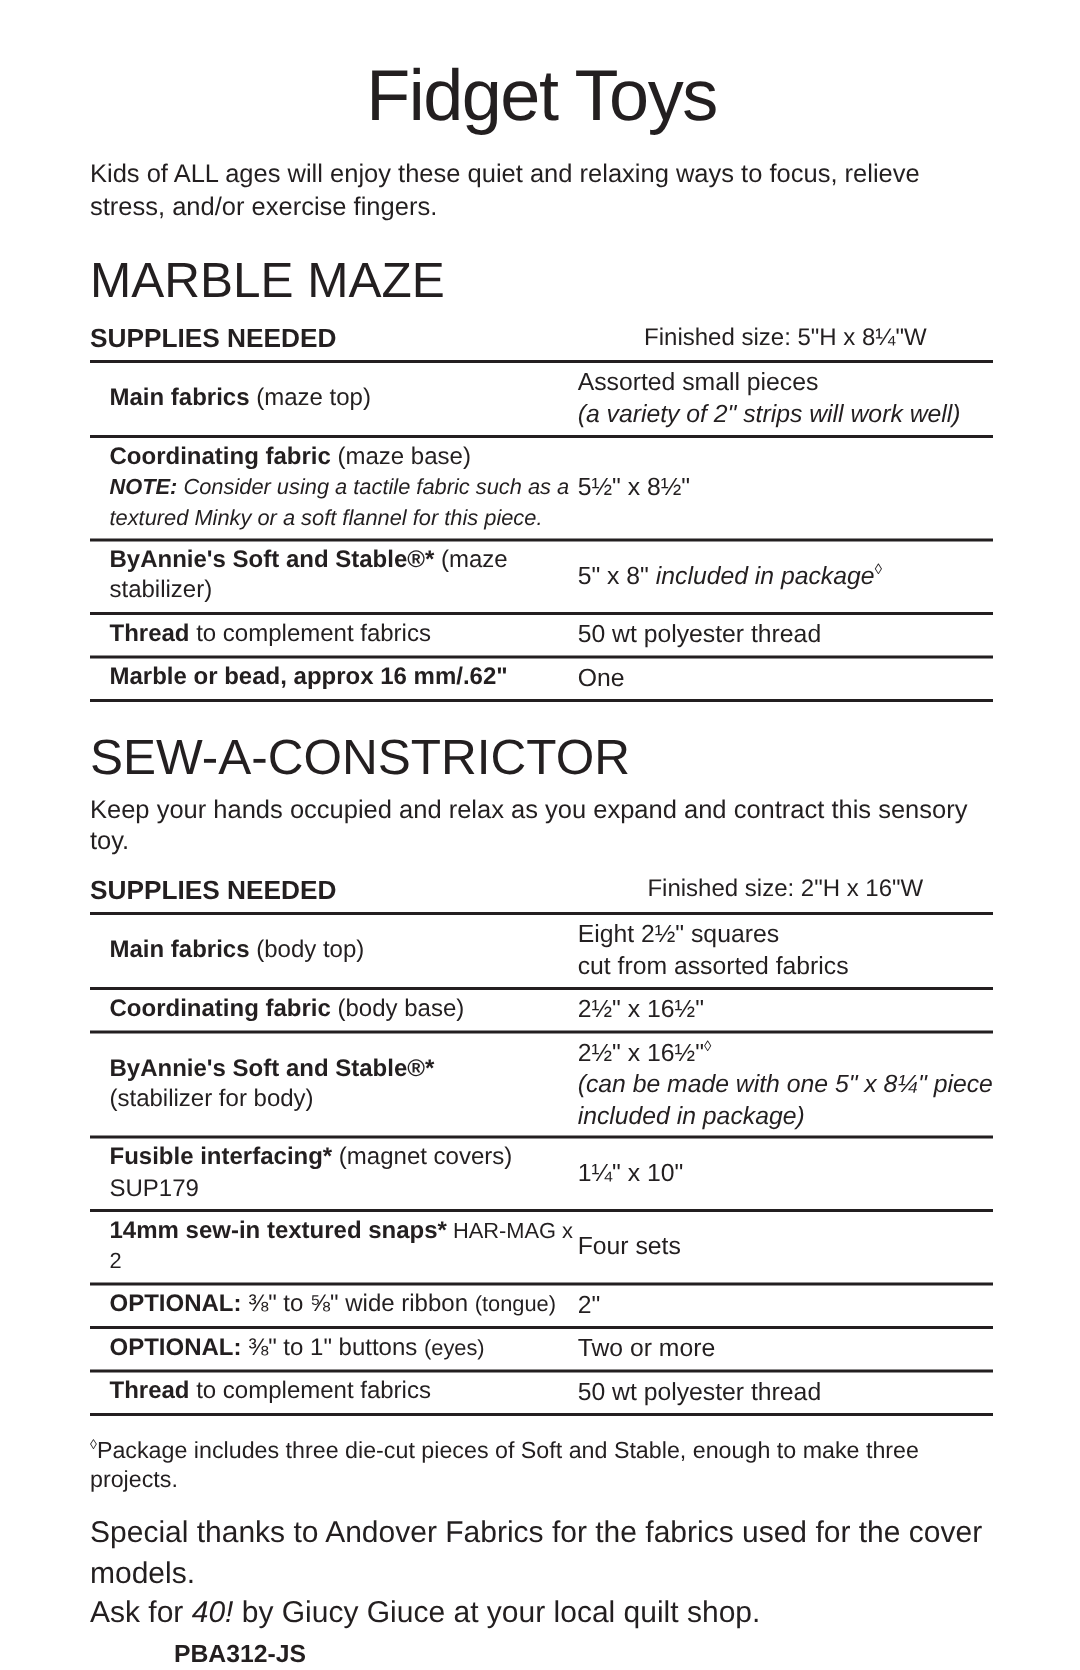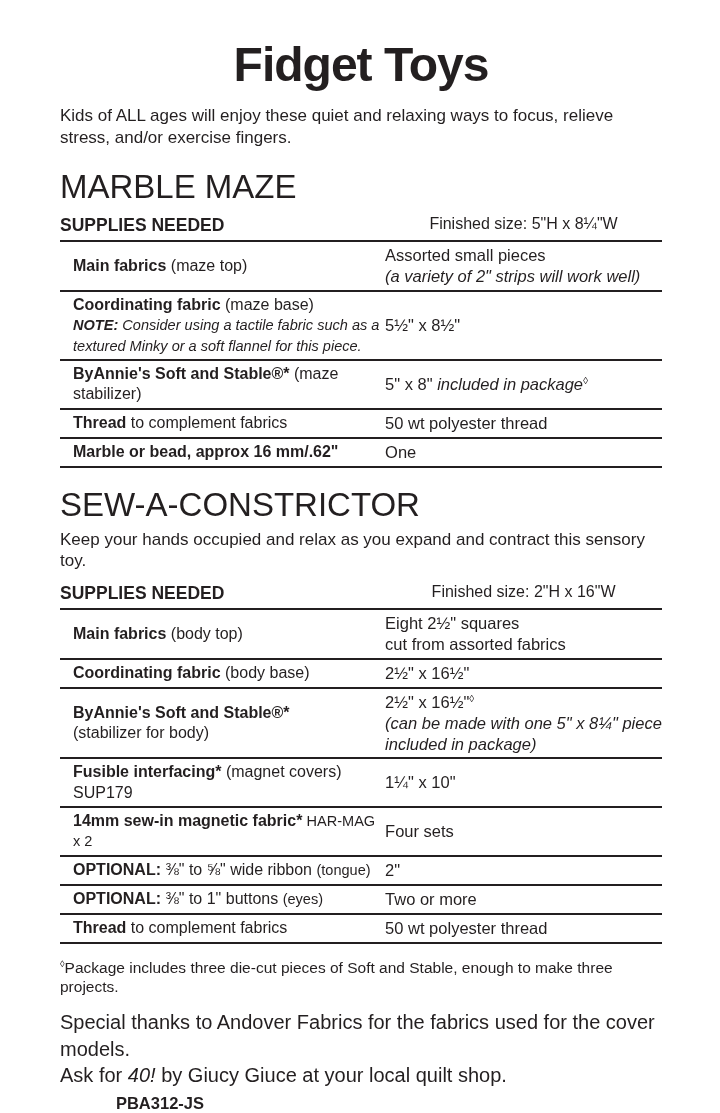--- a/index.html
+++ b/index.html
@@ -4,27 +4,27 @@
 <style>
   html,body{margin:0;padding:0;}
   body{
     width:720px;height:1113px;background:#ffffff;color:#231f20;
     font-family:"Liberation Sans","DejaVu Sans",sans-serif;
     overflow:hidden;-webkit-font-smoothing:antialiased;
   }
   .page{padding:40px 58px 0 60px;}
   h1.title{
     margin:0;text-align:center;font-size:48px;line-height:1.05;
-    font-weight:700;letter-spacing:-1px;
+    font-weight:400;letter-spacing:-1px;
   }
   .intro{margin:15px 0 0;font-size:17px;line-height:1.3;}
   h2.sec{margin:20px 0 0;font-size:33px;line-height:1.05;font-weight:400;letter-spacing:0;}
   .sdesc{margin:7px 0 0;font-size:17px;line-height:1.25;}
   .stable{margin-top:11px;}
-  .thead{display:flex;align-items:flex-start;padding-bottom:4px;border-bottom:2px solid #231f20;}
+  .thead{display:flex;align-items:center;padding-bottom:4px;border-bottom:2px solid #231f20;}
   .thead .hl{flex:1;font-weight:700;font-size:17.5px;}
   .thead .hr{width:46%;text-align:center;font-size:16px;}
   .srow{display:flex;align-items:center;padding:3px 0;border-bottom:2px solid #231f20;}
   .cell-l{flex:1;padding-left:13px;font-size:16px;line-height:1.27;}
   .cell-r{width:46%;text-align:left;font-size:16.5px;line-height:1.27;}
   span.b{font-weight:700;}
   span.i{font-style:italic;}
   span.s{font-size:0.91em;}
   span.sup{font-size:0.6em;vertical-align:super;line-height:0;}
   .footnote{margin:14px 0 0;font-size:15.5px;line-height:1.25;}
@@ -136,21 +136,21 @@
           <div class="srow">
             <div class="cell-l">
               <div><span class="b">Fusible interfacing*</span><span> (magnet covers) SUP179</span></div>
             </div>
             <div class="cell-r">
               <div><span>1¼" x 10"</span></div>
             </div>
           </div>
           <div class="srow">
             <div class="cell-l">
-              <div><span class="b">14mm sew-in magnetic fabric*</span><span class="s"> HAR-MAG x 2</span></div>
+              <div><span class="b">14mm sew-in textured snaps*</span><span class="s"> HAR-MAG x 2</span></div>
             </div>
             <div class="cell-r">
               <div><span>Four sets</span></div>
             </div>
           </div>
           <div class="srow">
             <div class="cell-l">
               <div><span class="b">OPTIONAL:</span><span> ⅜" to ⅝" wide ribbon </span><span class="s">(tongue)</span></div>
             </div>
             <div class="cell-r">

